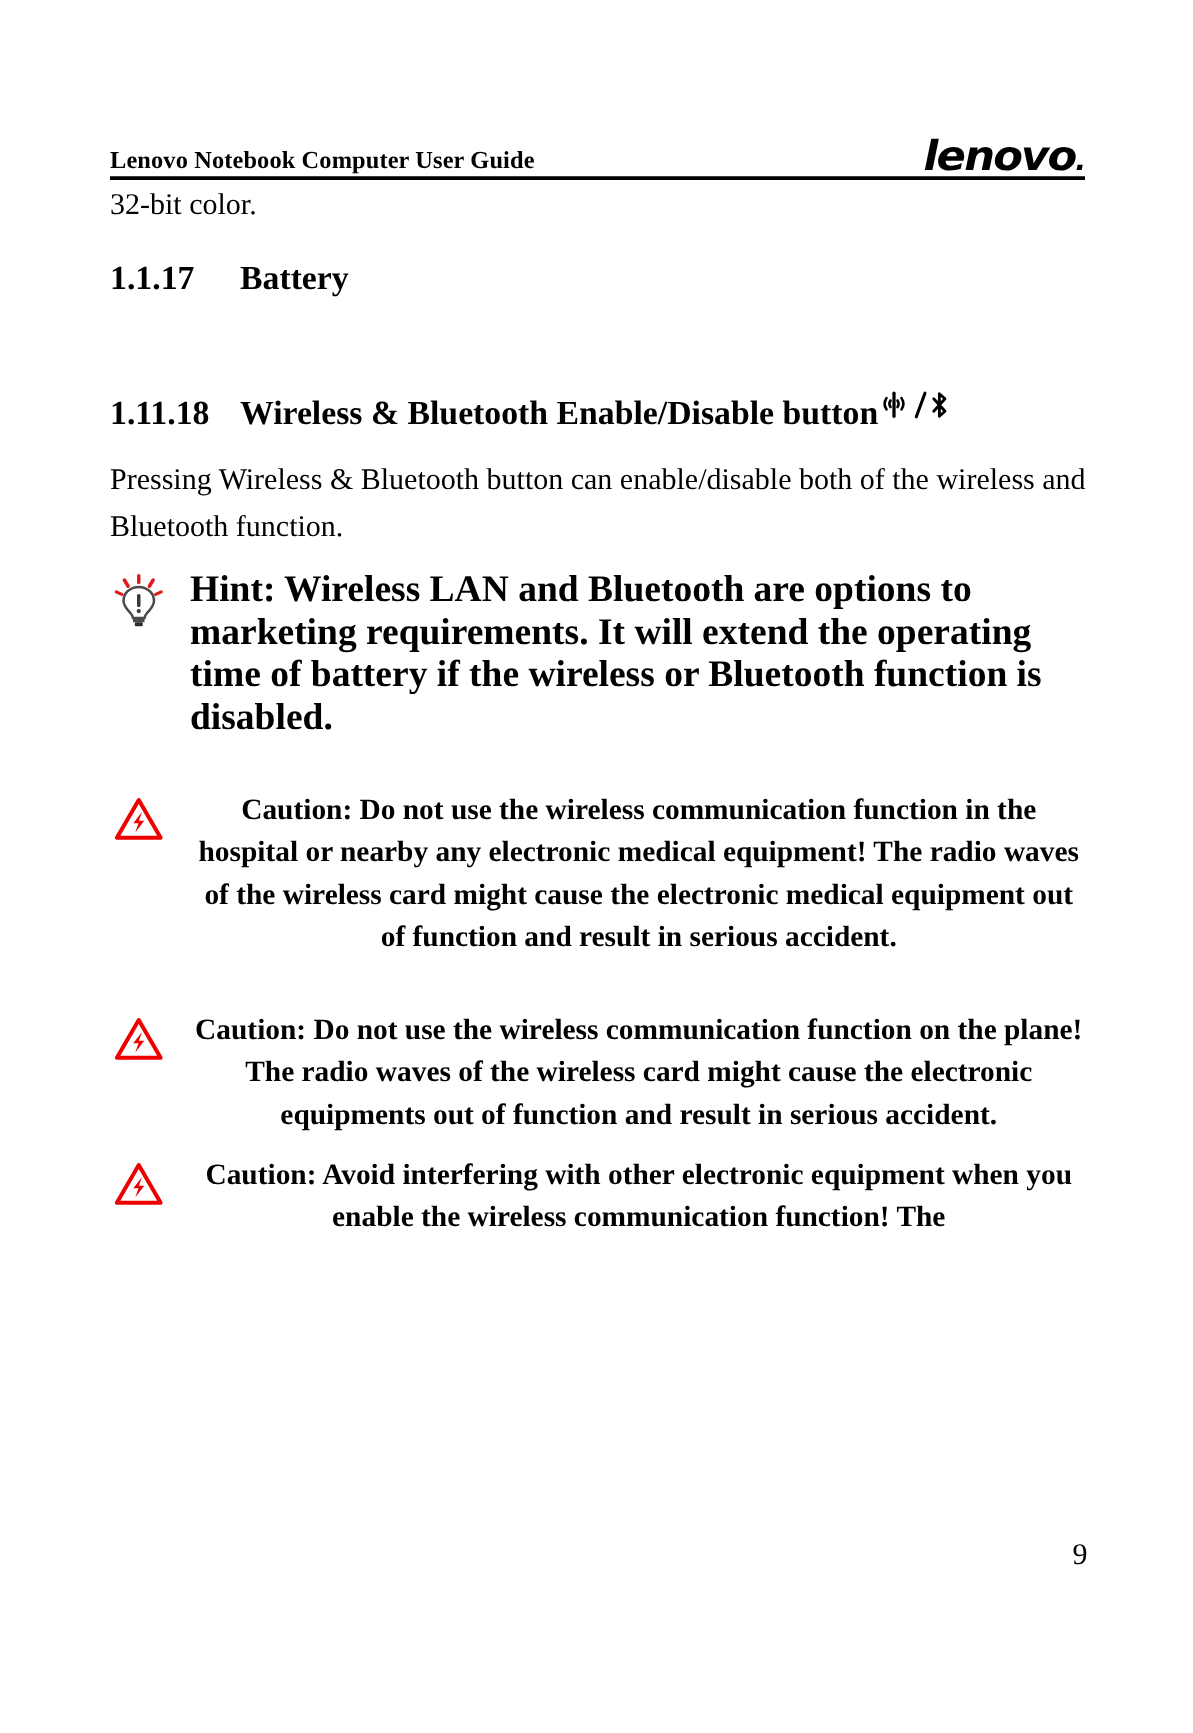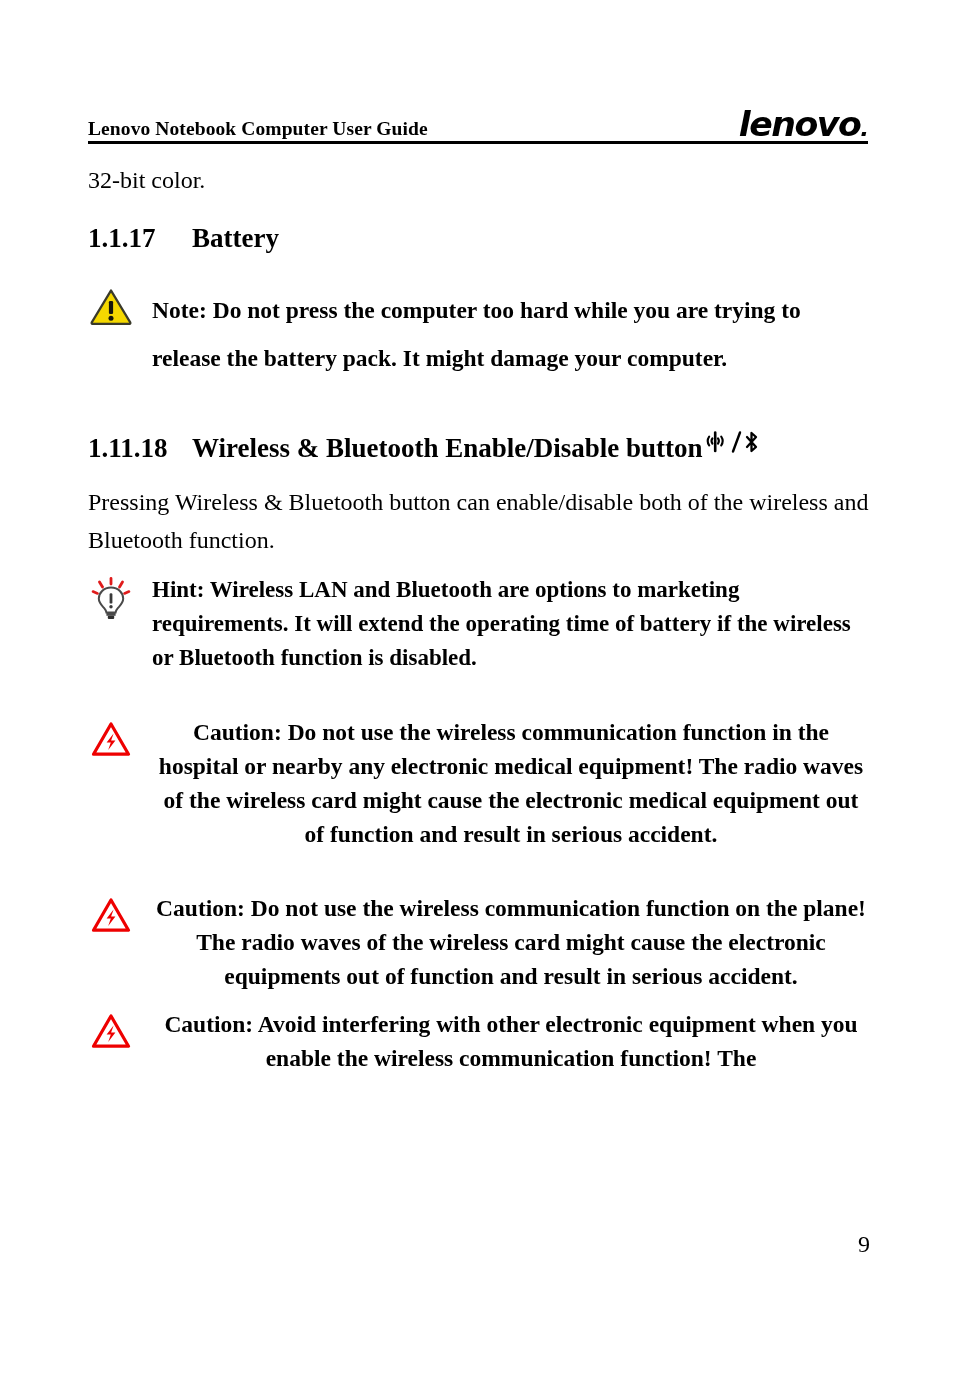--- a/index.html
+++ b/index.html
@@ -55,21 +55,21 @@
     top: 3px;
   }
   .logo-dot {
     font-size: 22px;
   }
 
   
   .content {
     position: absolute;
     left: 88px;
-    top: 162px;
+    top: 146px;
     width: 782px;
   }
 
   .para {
     font-size: 24px;
     line-height: 38px;
     margin: 0;
   }
   .para-justified {
     text-align: justify;
@@ -120,21 +120,21 @@
     flex: 1 1 auto;
     font-weight: bold;
     font-size: 23.5px;
   }
   .callout-note .callout-text {
     line-height: 48px;
     font-size: 23.5px;
   }
   .callout-hint .callout-text {
     line-height: 34px;
-    font-size: 23px;
+    font-size: 30px;
   }
   .callout-caution .callout-text {
     line-height: 34px;
     font-size: 23.5px;
     text-align: center;
   }
   .callout-hint .callout-icon { padding-top: 4px; }
   .callout-caution .callout-icon { padding-top: 6px; }
 
   .spacer-lg { height: 34px; }
@@ -169,30 +169,20 @@
     <p class="lead-line">32-bit color.</p>
 
     <h2 class="section">
       <span class="num">1.1.17</span>
       <span>Battery</span>
     </h2>
 
 
     <div class="spacer-sm"></div>
 
-    <div class="callout callout-note">
-      <div class="callout-icon">
-        <svg width="42" height="37" viewBox="0 0 42 37" aria-hidden="true">
-          <path d="M21 2.5 L40 34 Q41 36 38.5 36 L3.5 36 Q1 36 2 34 Z" fill="#f5d800" stroke="#3a3a2a" stroke-width="2.4" stroke-linejoin="round"></path>
-          <rect x="18.9" y="13" width="4.2" height="13" rx="1.2" fill="#16160c"></rect>
-          <circle cx="21" cy="30.2" r="2.5" fill="#16160c"></circle>
-        </svg>
-      </div>
-      <div class="callout-text">Note: Do not press the computer too hard while you are trying to release the battery pack. It might damage your computer.</div>
-    </div>
 
     <div class="spacer-md"></div>
 
     <h2 class="section">
       <span class="num">1.11.18</span>
       <span>Wireless &amp; Bluetooth Enable/Disable button</span>
       <span class="sect-icons">
 
         <span>
           <svg width="26" height="24" viewBox="0 0 26 24" aria-hidden="true">

